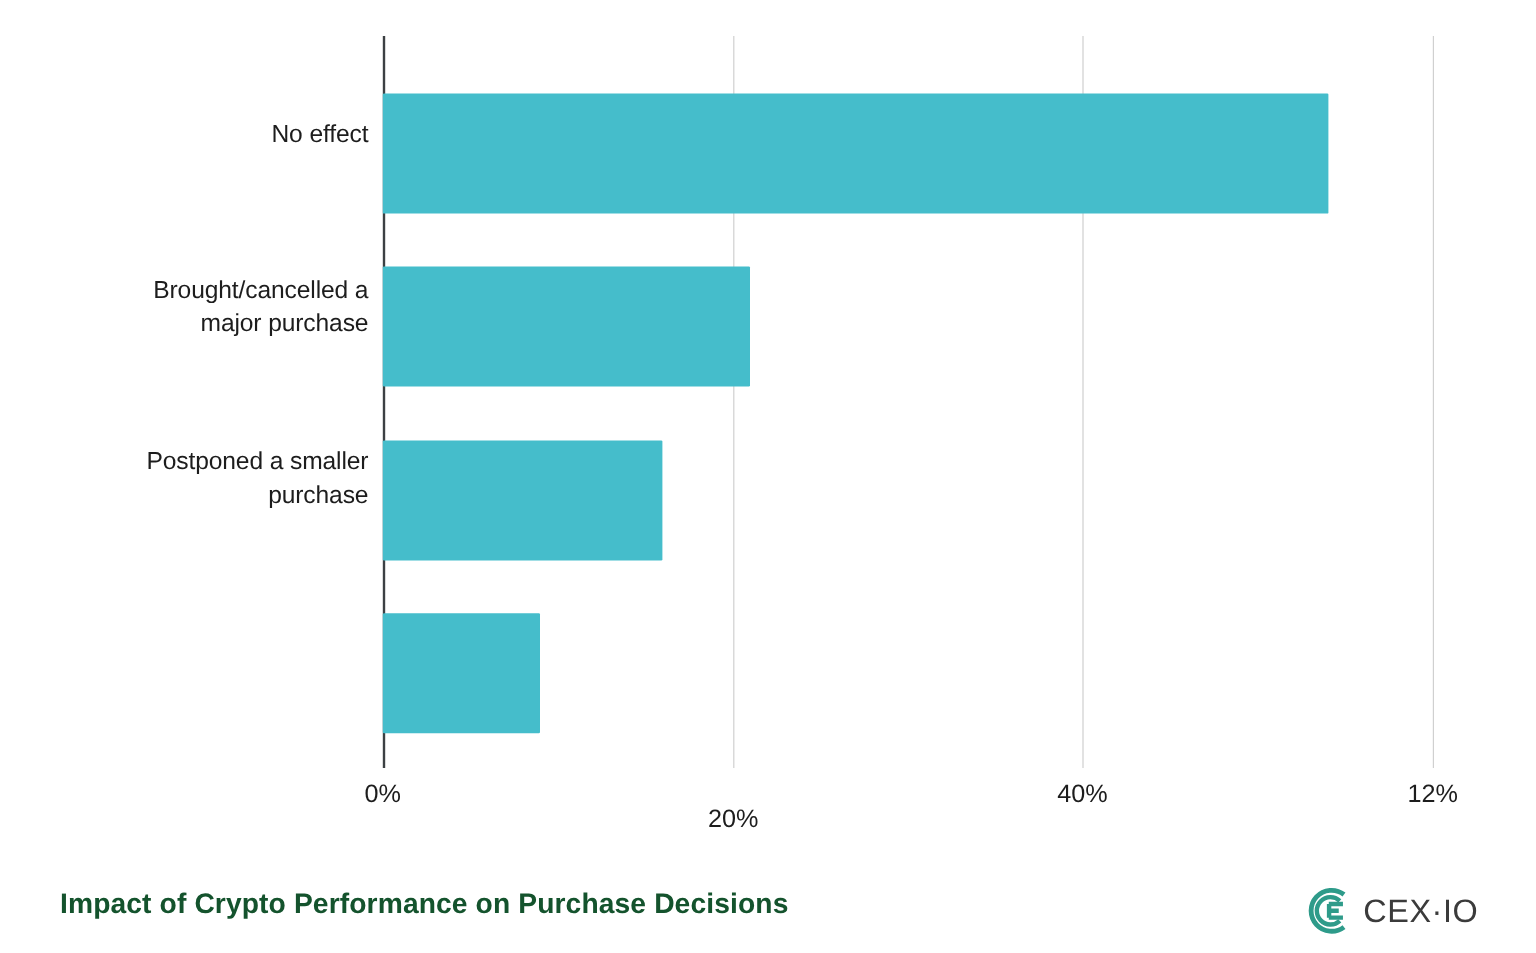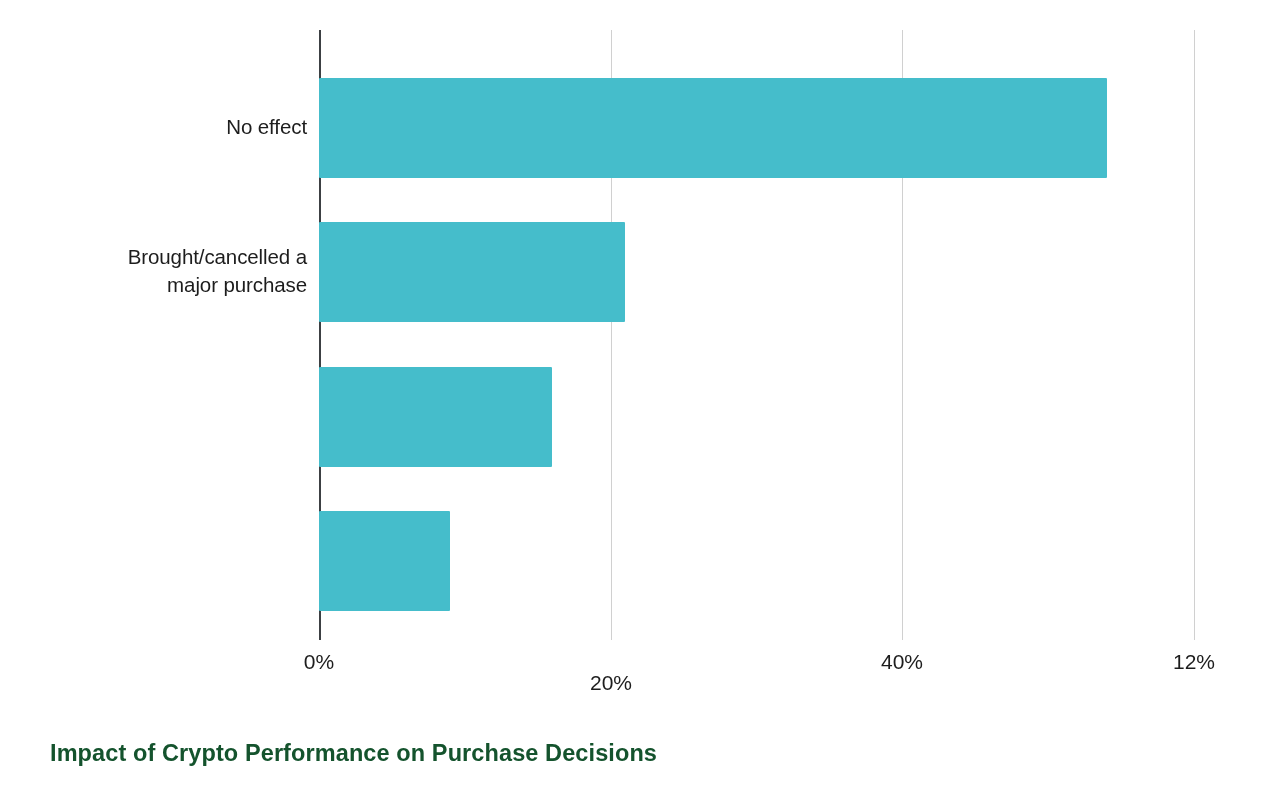--- a/index.html
+++ b/index.html
@@ -70,21 +70,21 @@
     width: 290px;
     text-align: right;
     font-size: 20.5px;
     line-height: 28px;
     color: #1d1d1d;
     letter-spacing: -0.1px;
   }
   .cat-labels {
     position: absolute;
     left: 0;
-    top: 29px;
+    top: 14px;
     width: 307px;
     height: 610px;
   }
 
   
   .tick-label {
     position: absolute;
     top: 648px;
     font-size: 21px;
     line-height: 28px;
@@ -153,23 +153,48 @@
   </div>
 
   <div class="cat-labels">
     <div class="cat-label" style="top:84px;">
       <div>No effect</div>
     </div>
     <div class="cat-label" style="top:214px;">
       <div>Brought/cancelled a</div>
       <div>major purchase</div>
     </div>
+    <div class="cat-label" style="top:357px;">
+      <div>Postponed a smaller</div>
+      <div>purchase</div>
+    </div>
   </div>
 
   <div class="tick-label" style="left:319px;">0%</div>
   <div class="tick-label" style="left:611px;margin-top:21px;">20%</div>
   <div class="tick-label" style="left:902px;">40%</div>
   <div class="tick-label" style="left:1194px;">12%</div>
 
   <div class="footer-title">Impact of Crypto Performance on Purchase Decisions</div>
 
+  <div class="logo">
+    <span class="logo-mark">
+      <svg viewBox="0 0 48 48" width="42" height="42" aria-hidden="true">
+        <g fill="none" stroke="#2e9b8a" stroke-linecap="butt">
+
+          <path d="M40 8.5 A19.5 19.5 0 1 0 40 39.5" stroke-width="4.6"></path>
+
+          <path d="M36 14.5 A13 13 0 1 0 36 33.5" stroke-width="4.2"></path>
+
+          <path d="M25.5 17.5 L39 17.5" stroke-width="4.2"></path>
+
+          <path d="M25.5 24 L35 24" stroke-width="4.2"></path>
+
+          <path d="M25.5 30.5 L39 30.5" stroke-width="4.2"></path>
+
+          <path d="M25.8 17.5 L25.8 30.5" stroke-width="4.2"></path>
+        </g>
+      </svg>
+    </span>
+    <span class="logo-text">CEX·IO</span>
+  </div>
 
 </div>
 
 </body></html>

